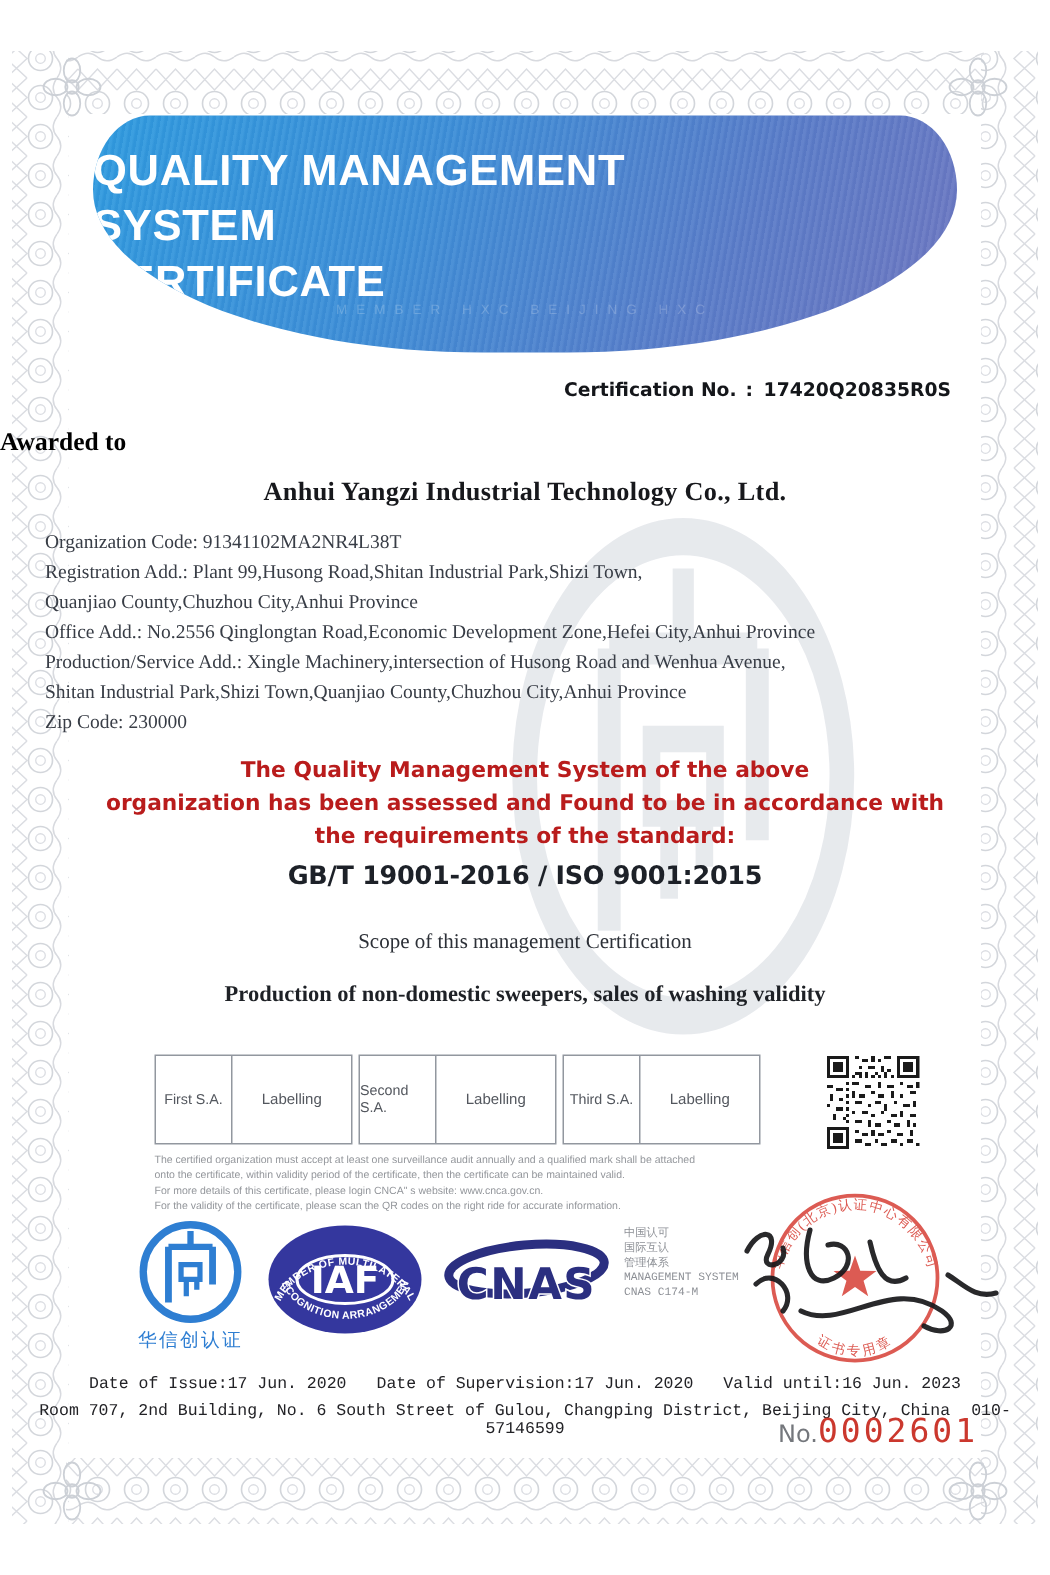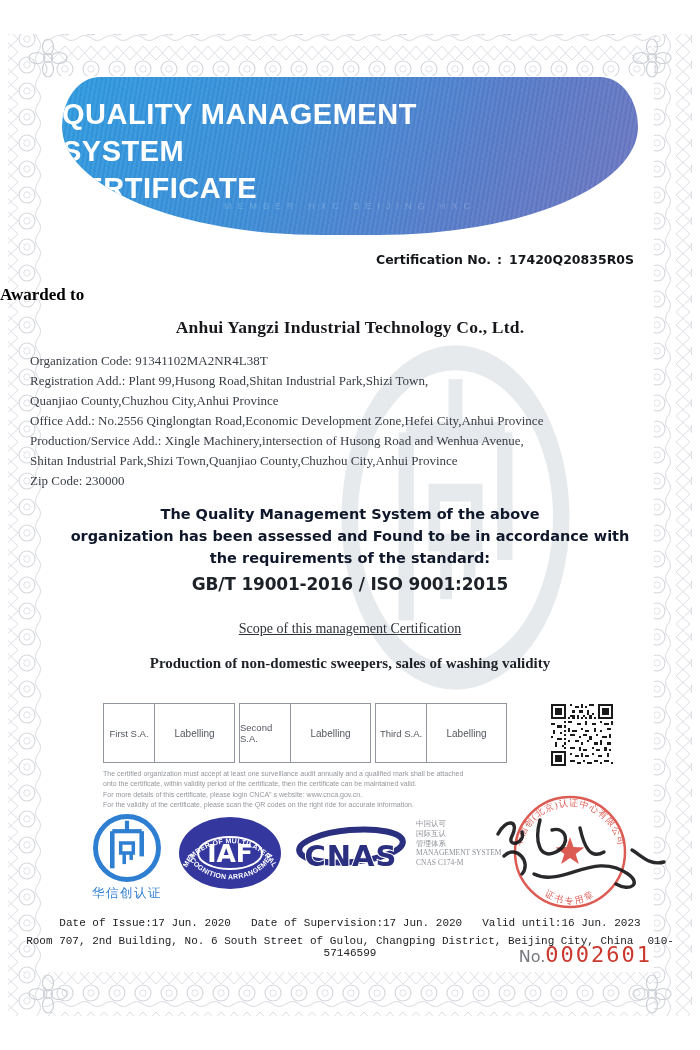--- a/index.html
+++ b/index.html
@@ -28,44 +28,44 @@
   .certno{position:absolute;top:252px;left:0;right:66px;text-align:right;
         font-family:"DejaVu Sans",sans-serif;font-weight:bold;font-size:12.5px;color:#14161a;}
   .certno .sep{margin:0 7px 0 6px;}
   .awarded{position:absolute;top:285px;left:0;width:100%;
         font-weight:bold;font-size:17px;color:#000000;}
   .company{position:absolute;top:317px;left:0;width:100%;text-align:center;
         font-weight:bold;font-size:17.5px;letter-spacing:.2px;color:#17181c;}
   .details{position:absolute;top:351px;left:30px;width:640px;text-align:left;
         font-size:13px;line-height:20px;color:#383d46;}
   .statement{position:absolute;top:503px;left:0;width:100%;text-align:center;
-        font-family:"DejaVu Sans",sans-serif;font-weight:bold;font-size:14.5px;line-height:22px;color:#0f172a;}
+        font-family:"DejaVu Sans",sans-serif;font-weight:bold;font-size:14.5px;line-height:22px;color:#b91c1c;}
   .standard{position:absolute;top:574px;left:0;width:100%;text-align:center;
         font-family:"DejaVu Sans",sans-serif;font-weight:bold;font-size:17px;letter-spacing:-.2px;color:#1d2128;}
-  .scope-h{position:absolute;top:621px;left:0;width:100%;text-align:center;font-size:14px;color:#2c3037;text-decoration:underline;}
+  .scope-h{position:absolute;top:621px;left:0;width:100%;text-align:center;font-size:14px;color:#2c3037;}
   .scope-t{position:absolute;top:655px;left:0;width:100%;text-align:center;font-weight:bold;font-size:15px;color:#1e2126;}
 
   .audit-row{position:absolute;top:703px;left:103px;display:flex;gap:4px;}
   .audit-box{width:130px;height:58px;border:1.5px solid #92979f;display:flex;background:#fff;}
   .audit-cell{display:flex;align-items:center;justify-content:center;
         font-family:"Liberation Sans",sans-serif;color:#53575e;}
   .audit-cell.period{width:50px;border-right:1.5px solid #92979f;font-size:9.5px;}
   .audit-cell.mark{flex:1;font-size:10px;}
   .qr{position:absolute;left:551px;top:704px;}
 
   .fineprint{position:absolute;top:769px;left:103px;width:445px;
         font-family:"Liberation Sans",sans-serif;font-size:7px;line-height:10.3px;color:#93969b;}
 
   .logos{position:absolute;top:813px;left:84px;display:flex;align-items:flex-start;}
   .hxc-block{width:86px;text-align:center;}
   .hxc-caption{margin-top:2px;font-family:"DejaVu Sans",sans-serif;font-size:12.5px;
         letter-spacing:1.5px;color:#2e7ed2;}
   .iaf-wrap{margin-left:8px;margin-top:3px;}
   .cnas-wrap{margin-left:14px;margin-top:9px;}
-  .accr{margin-left:10px;margin-top:6px;font-family:Liberation Serif, serif;
+  .accr{margin-left:10px;margin-top:6px;font-family:Liberation Mono, monospace;
         font-size:7.5px;line-height:9.8px;color:#8d9096;}
   .stamp{position:absolute;left:482px;top:790px;z-index:6;}
 
   .foot-dates{position:absolute;top:917px;left:0;width:100%;text-align:center;
         font-family:"Liberation Mono",monospace;font-size:11px;color:#222226;}
   .foot-dates span{margin:0 10px;font-family:Liberation Mono, monospace;}
   .foot-addr{position:absolute;top:935px;left:0;width:100%;text-align:center;
         font-family:"Liberation Mono",monospace;font-size:11px;color:#222226;}
   .foot-addr .phone{margin-left:14px;}
   .serial{position:absolute;top:942px;left:0;width:652px;text-align:right;}

